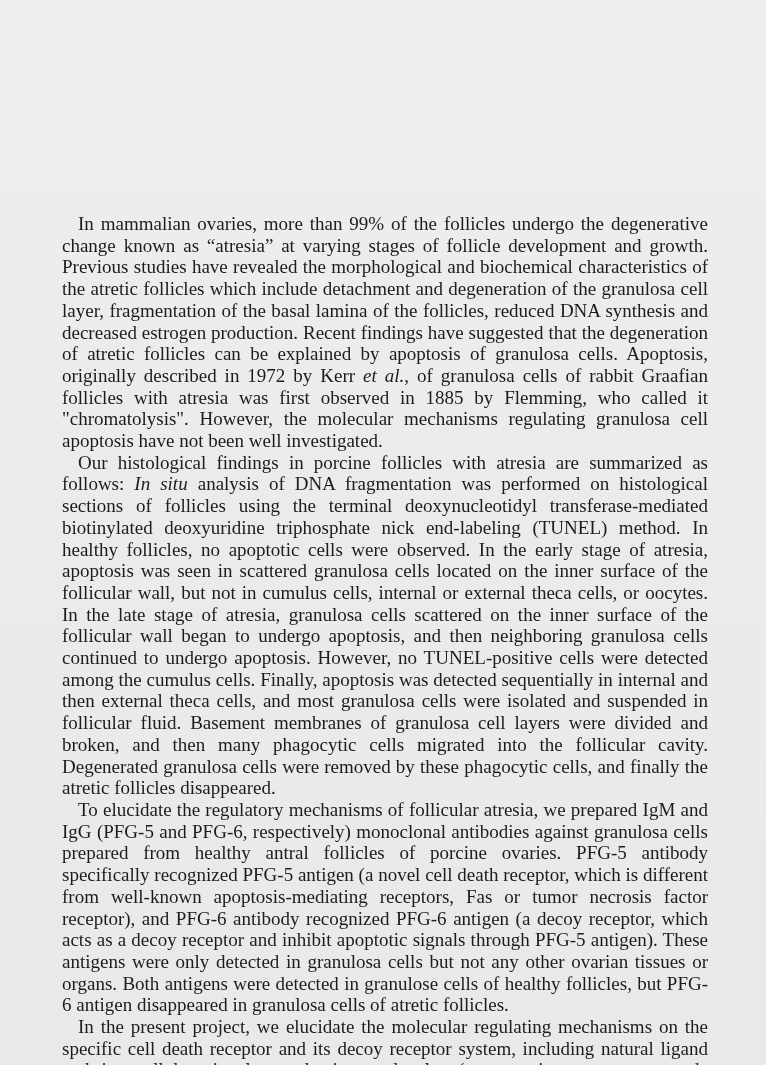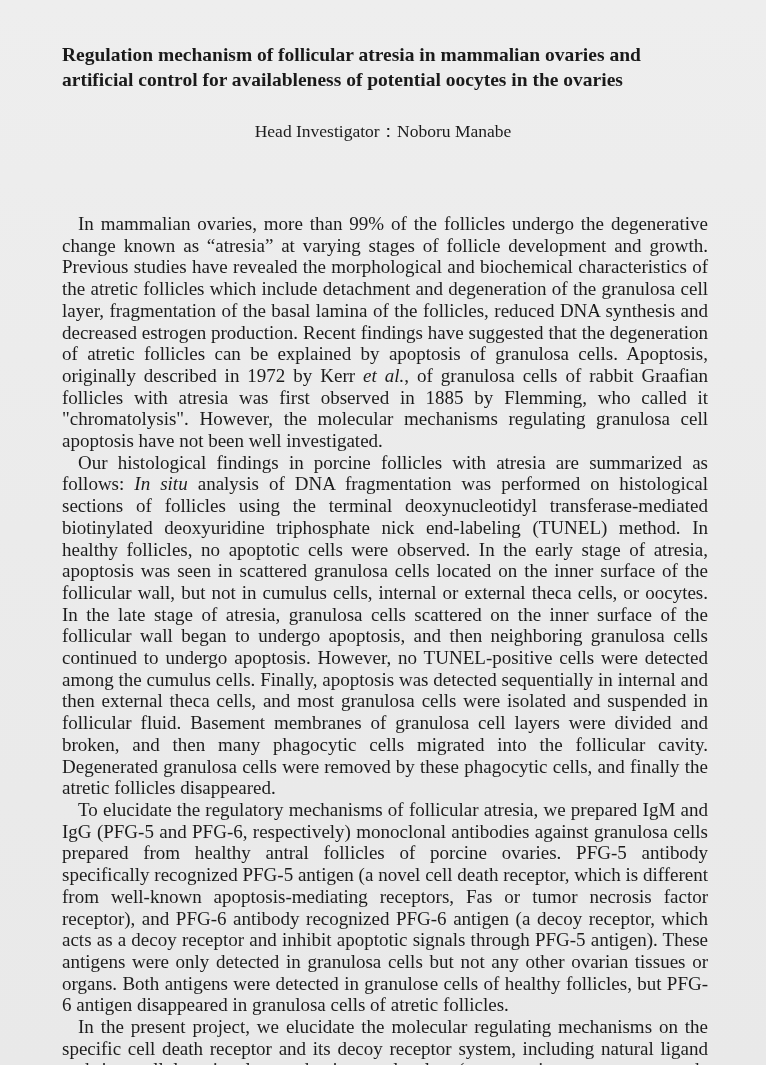--- a/index.html
+++ b/index.html
@@ -37,27 +37,22 @@
     line-height: 21.7px;
     text-align: justify;
   }
   .body p { margin: 0; text-indent: 16px; }
   .body em { font-style: italic; }
 </style>
 </head>
 <body>
 
 <div class="page">
-  <h1 class="title">
-    <span>Regulation mechanism of follicular atresia in mammalian ovaries and</span>
-    <span>artificial control for availableness of potential oocytes in the ovaries</span>
-  </h1>
 
   <div class="investigator">
-    <div>Head Investigator：Noboru Manabe</div>
   </div>
 
   <div class="body">
     <p><span>In mammalian ovaries, more than 99% of the follicles undergo the degenerative change known as “atresia” at varying stages of follicle development and growth. Previous studies have revealed the morphological and biochemical characteristics of the atretic follicles which include detachment and degeneration of the granulosa cell layer, fragmentation of the basal lamina of the follicles, reduced DNA synthesis and decreased estrogen production. Recent findings have suggested that the degeneration of atretic follicles can be explained by apoptosis of granulosa cells. Apoptosis, originally described in 1972 by Kerr </span><em>et al.</em><span>, of granulosa cells of rabbit Graafian follicles with atresia was first observed in 1885 by Flemming, who called it "chromatolysis". However, the molecular mechanisms regulating granulosa cell apoptosis have not been well investigated.</span></p>
     <p><span>Our histological findings in porcine follicles with atresia are summarized as follows: </span><em>In situ</em><span> analysis of DNA fragmentation was performed on histological sections of follicles using the terminal deoxynucleotidyl transferase-mediated biotinylated deoxyuridine triphosphate nick end-labeling (TUNEL) method. In healthy follicles, no apoptotic cells were observed. In the early stage of atresia, apoptosis was seen in scattered granulosa cells located on the inner surface of the follicular wall, but not in cumulus cells, internal or external theca cells, or oocytes. In the late stage of atresia, granulosa cells scattered on the inner surface of the follicular wall began to undergo apoptosis, and then neighboring granulosa cells continued to undergo apoptosis. However, no TUNEL-positive cells were detected among the cumulus cells. Finally, apoptosis was detected sequentially in internal and then external theca cells, and most granulosa cells were isolated and suspended in follicular fluid. Basement membranes of granulosa cell layers were divided and broken, and then many phagocytic cells migrated into the follicular cavity. Degenerated granulosa cells were removed by these phagocytic cells, and finally the atretic follicles disappeared.</span></p>
     <p><span>To elucidate the regulatory mechanisms of follicular atresia, we prepared IgM and IgG (PFG-5 and PFG-6, respectively) monoclonal antibodies against granulosa cells prepared from healthy antral follicles of porcine ovaries. PFG-5 antibody specifically recognized PFG-5 antigen (a novel cell death receptor, which is different from well-known apoptosis-mediating receptors, Fas or tumor necrosis factor receptor), and PFG-6 antibody recognized PFG-6 antigen (a decoy receptor, which acts as a decoy receptor and inhibit apoptotic signals through PFG-5 antigen). These antigens were only detected in granulosa cells but not any other ovarian tissues or organs. Both antigens were detected in granulose cells of healthy follicles, but PFG-6 antigen disappeared in granulosa cells of atretic follicles.</span></p>
     <p><span>In the present project, we elucidate the molecular regulating mechanisms on the specific cell death receptor and its decoy receptor system, including natural ligand and intracellular signal transduction molecules (ex. cysteine protease cascade system), in follicular granulosa cells which are responsible for the selection of follicles in mammalian ovaries, and develop the techniques for artificial regulation the follicular atresia to desterilize the potential oocytes in the ovaries.</span></p>
   </div>
 </div>
 

